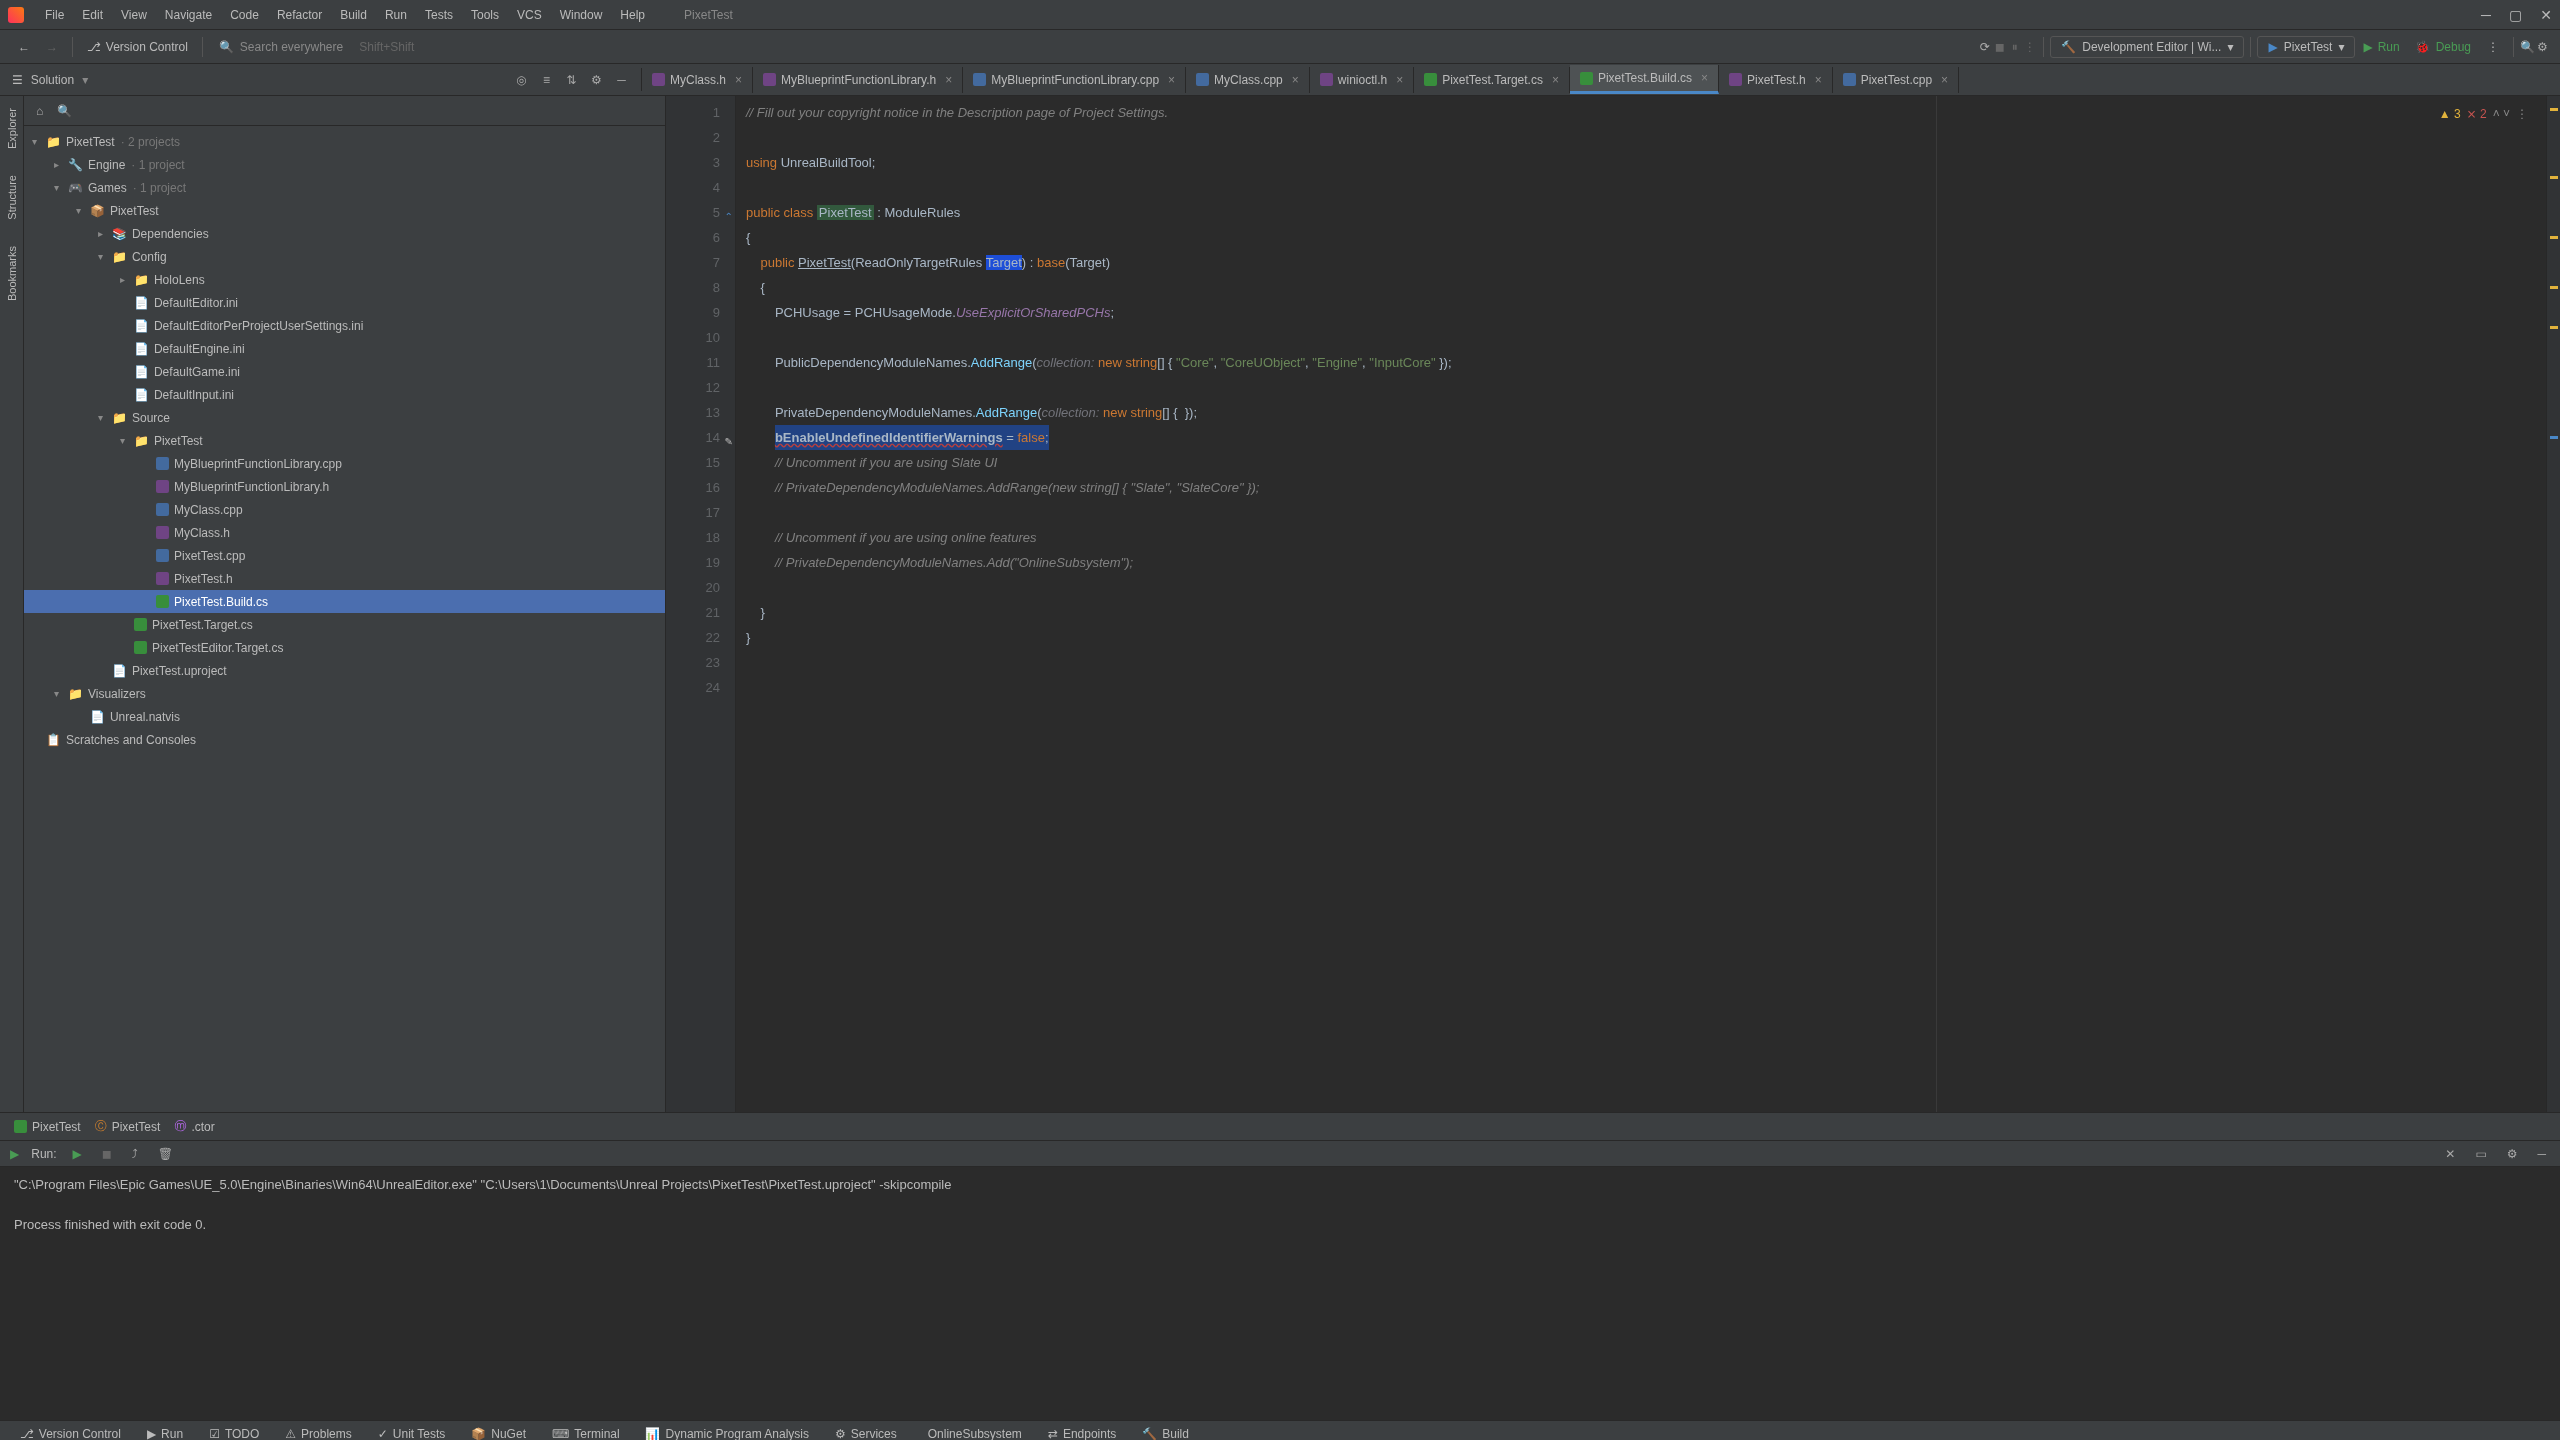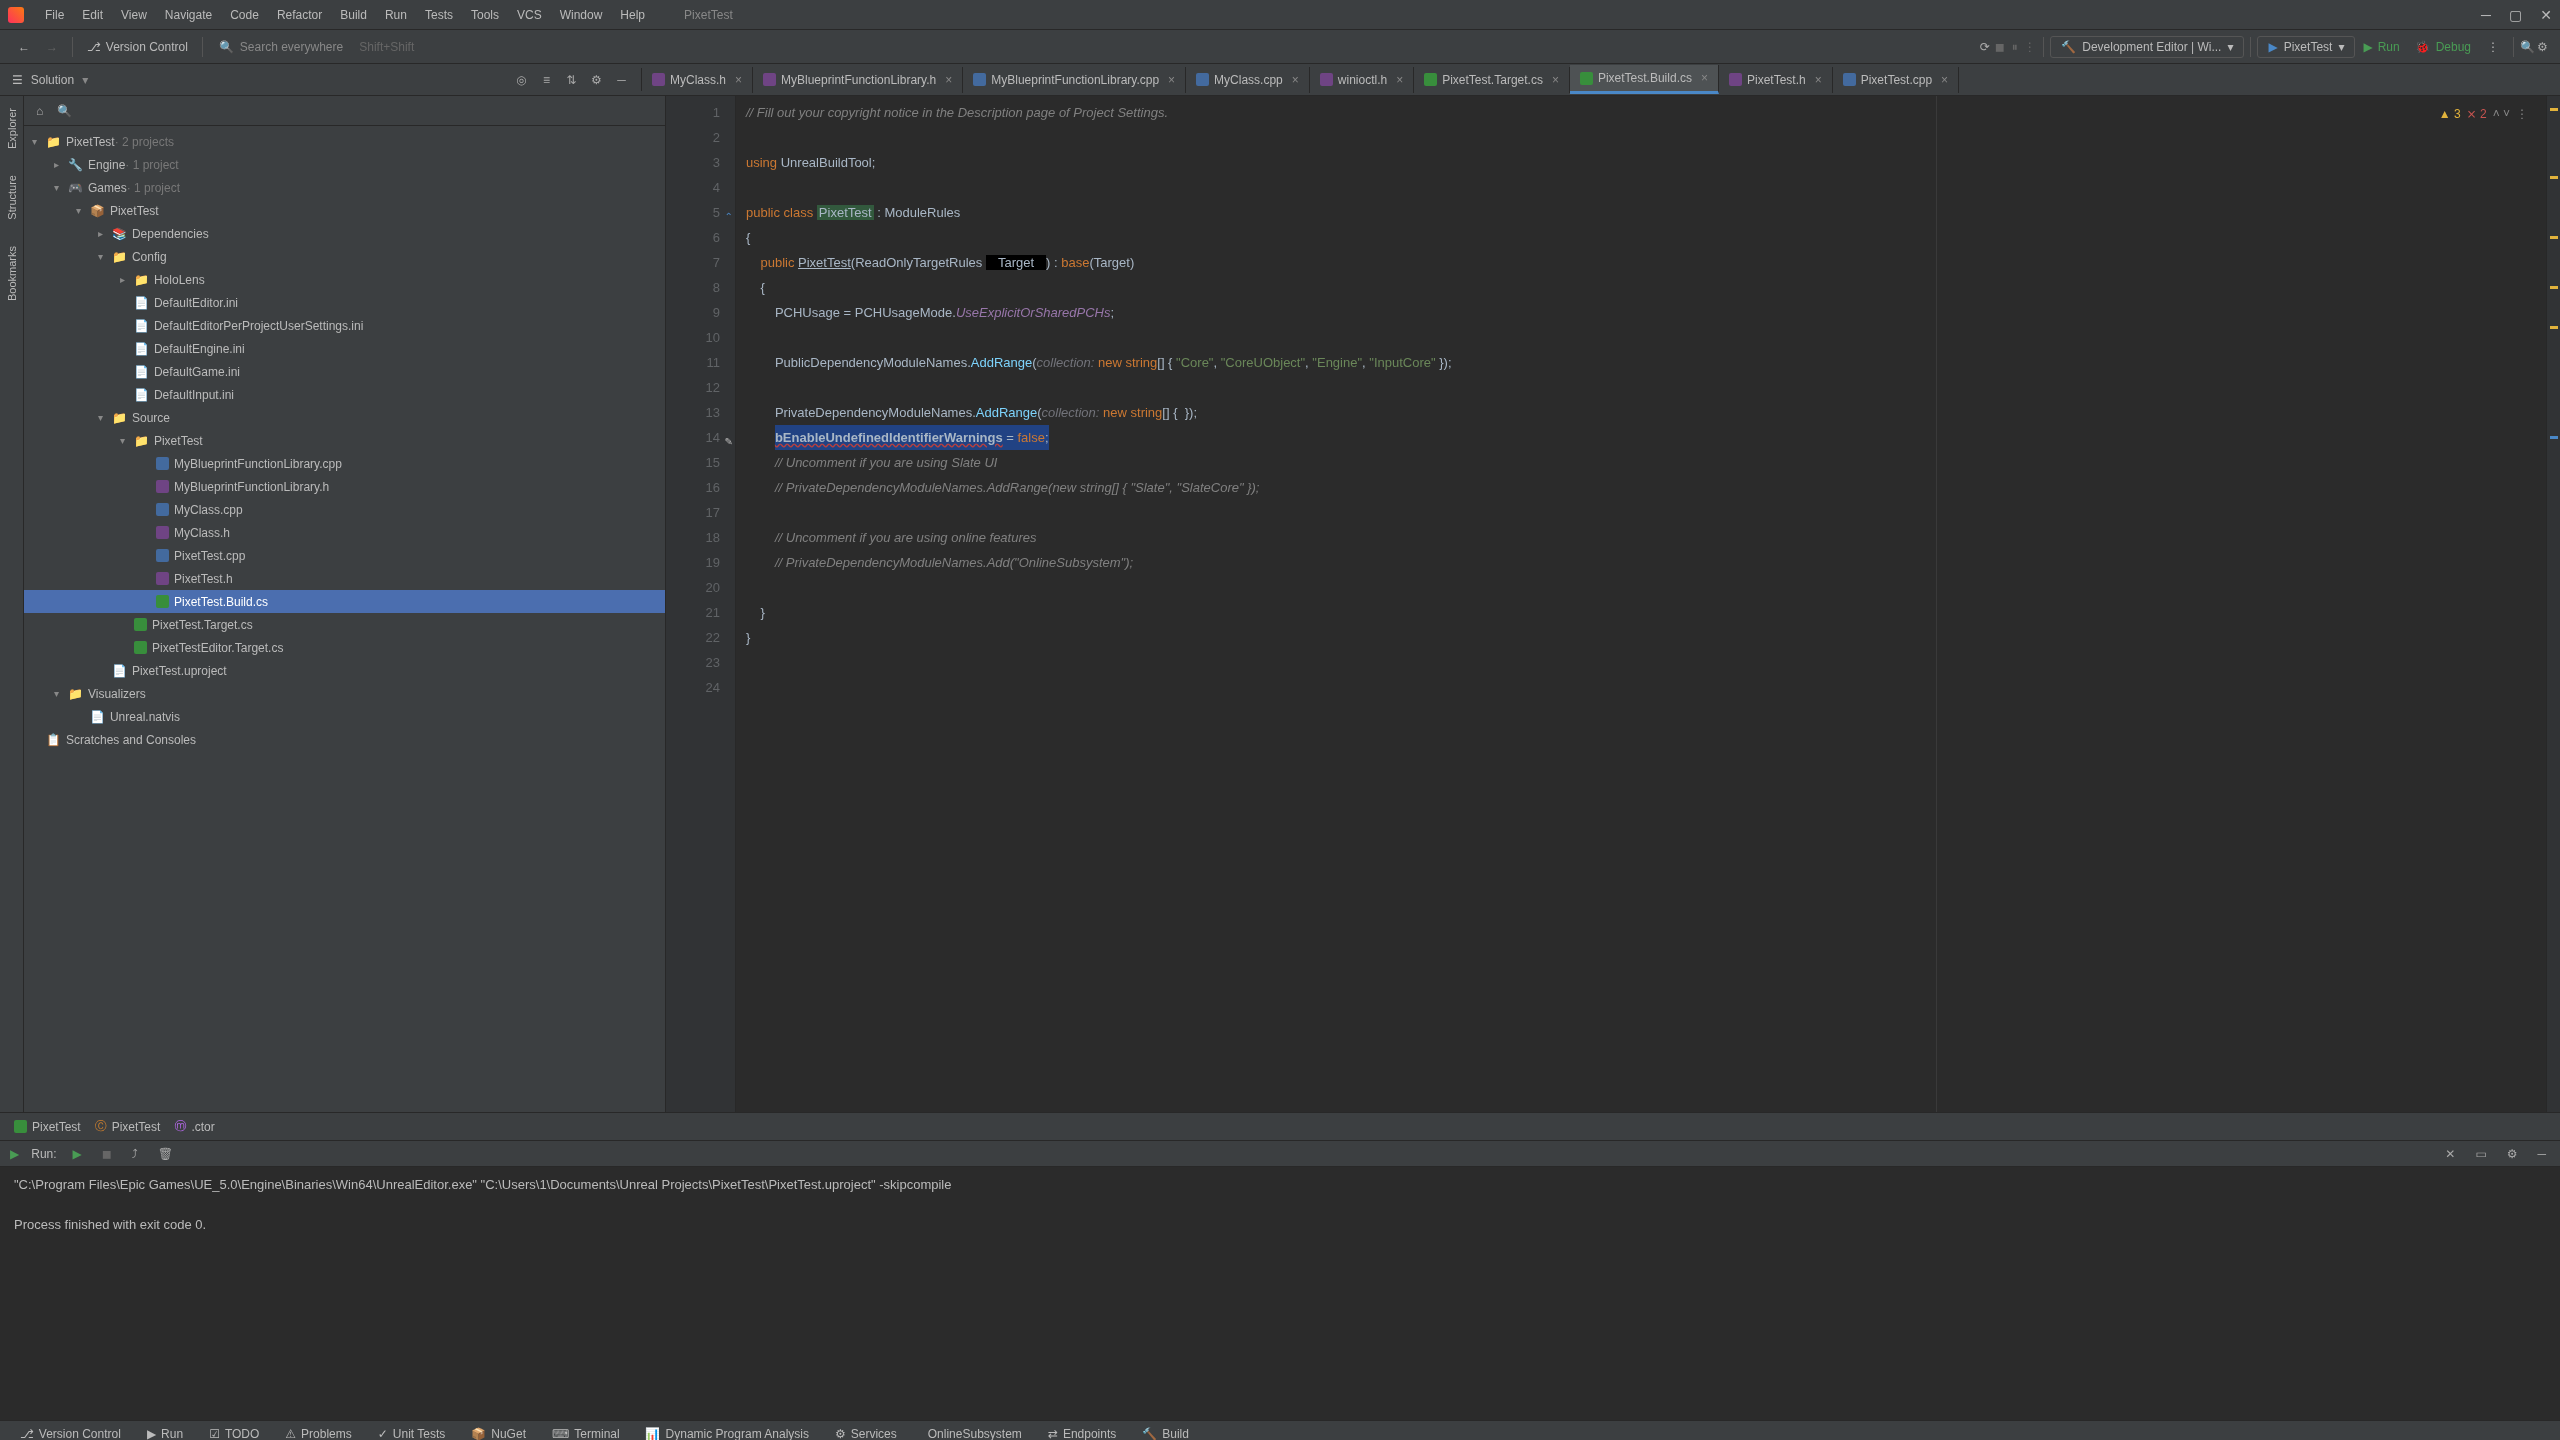--- a/index.html
+++ b/index.html
@@ -33,21 +33,21 @@
 .side-tabs { width:24px; background:#3c3f41; border-right:1px solid #282828; display:flex; flex-direction:column; align-items:center; padding-top:6px; gap:14px; }
 .side-tab { writing-mode:vertical-rl; transform:rotate(180deg); color:#bbbbbb; padding:6px 2px; cursor:pointer; font-size:11px; }
 .explorer { width:642px; background:#3c3f41; border-right:1px solid #282828; overflow:auto; }
 .exp-header { height:30px; display:flex; align-items:center; padding:0 8px; gap:10px; border-bottom:1px solid #282828; }
 .tree { padding:4px 0; }
 .tree-node { display:flex; align-items:center; height:23px; padding-left:8px; cursor:pointer; white-space:nowrap; }
 .tree-node.selected { background:#4b6eaf; color:#fff; }
 .indent { display:inline-block; }
 .exp-arrow { width:14px; color:#888; font-size:10px; }
 .fld { color:#8a9aa9; margin-right:5px; }
-.dim { color:#787878; }
+.dim { color:#787878; margin-left:6px; }
 .editor { flex:1; display:flex; background:#2b2b2b; position:relative; }
 .gutter { width:70px; background:#313335; border-right:1px solid #282828; padding-top:4px; text-align:right; color:#606366; font-family:"JetBrains Mono",Consolas,monospace; font-size:13px; line-height:25px; }
 .gutter .ln { padding-right:15px; position:relative; }
 .gutter .ln .mark { position:absolute; right:2px; top:4px; font-size:10px; }
 .code { flex:1; padding:4px 10px; font-family:"JetBrains Mono",Consolas,monospace; font-size:13px; line-height:25px; color:#a9b7c6; position:relative; overflow:hidden; }
 .code .line { white-space:pre; height:25px; }
 .code .highlight-line { background:#214283; display:inline-block; }
 .cm { color:#808080;font-style:italic; }
 .kw { color:#cc7832; }
 .str { color:#6a8759; }
@@ -389,21 +389,21 @@
         <span class="err-r">⨯ <span>2</span></span>
         <span style="color:#888">˄ ˅</span>
         <span style="color:#888">⋮</span>
       </div>
     <div class="line"><span class="cm">// Fill out your copyright notice in the Description page of Project Settings.</span></div>
         <div class="line">&nbsp;</div>
         <div class="line"><span class="kw">using</span> UnrealBuildTool;</div>
         <div class="line">&nbsp;</div>
         <div class="line"><span class="kw">public</span> <span class="kw">class</span> <span style="background:#32593d;padding:0 2px">PixetTest</span> : ModuleRules</div>
         <div class="line">{</div>
-        <div class="line">    <span class="kw">public</span> <span class="und2">PixetTest</span>(ReadOnlyTargetRules <span style="background:#000000;padding:0 12px">Target</span>) : <span class="kw">base</span>(Target)</div>
+        <div class="line">    <span class="kw">public</span> <span class="und2">PixetTest</span>(ReadOnlyTargetRules <span style="background:#1d4ed8;padding:0 0">Target</span>) : <span class="kw">base</span>(Target)</div>
         <div class="line">    {</div>
         <div class="line">        PCHUsage = PCHUsageMode.<span class="ital">UseExplicitOrSharedPCHs</span>;</div>
         <div class="line">&nbsp;</div>
         <div class="line">        <span>PublicDependencyModuleNames</span>.<span class="fn">AddRange</span>(<span class="param">collection:</span> <span class="kw">new</span> <span class="kw">string</span>[] { <span class="str">"Core"</span>, <span class="str">"CoreUObject"</span>, <span class="str">"Engine"</span>, <span class="str">"InputCore"</span> });</div>
         <div class="line">&nbsp;</div>
         <div class="line">        <span>PrivateDependencyModuleNames</span>.<span class="fn">AddRange</span>(<span class="param">collection:</span> <span class="kw">new</span> <span class="kw">string</span>[] {  });</div>
         <div class="line">        <span class="highlight-line"><span class="und">bEnableUndefinedIdentifierWarnings</span> = <span class="kw">false</span>;</span></div>
         <div class="line">        <span class="cm">// Uncomment if you are using Slate UI</span></div>
         <div class="line">        <span class="cm">// PrivateDependencyModuleNames.AddRange(new string[] { "Slate", "SlateCore" });</span></div>
         <div class="line">&nbsp;</div>

